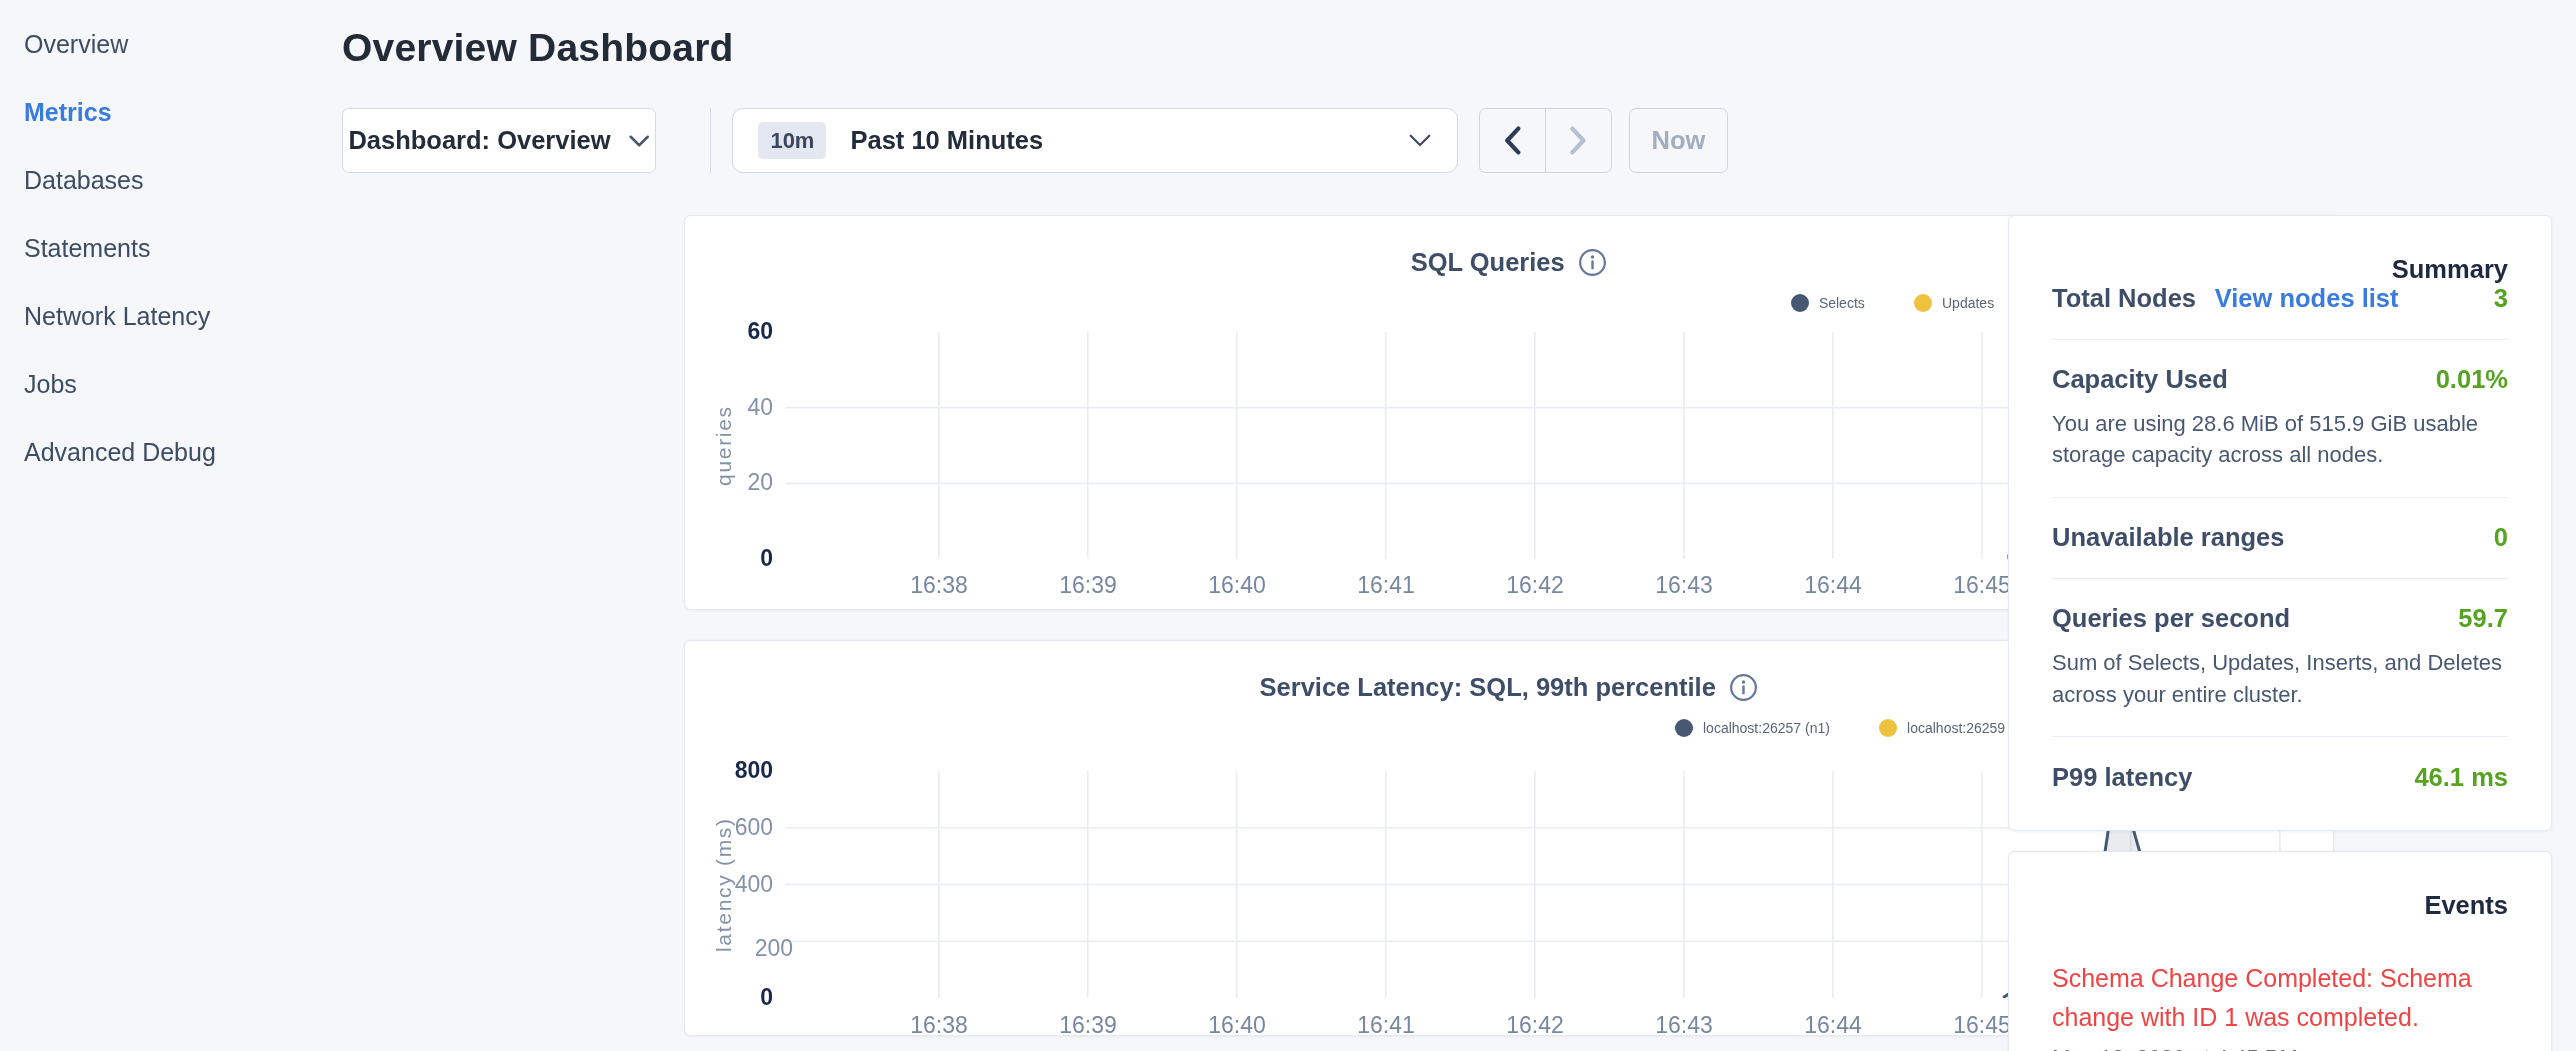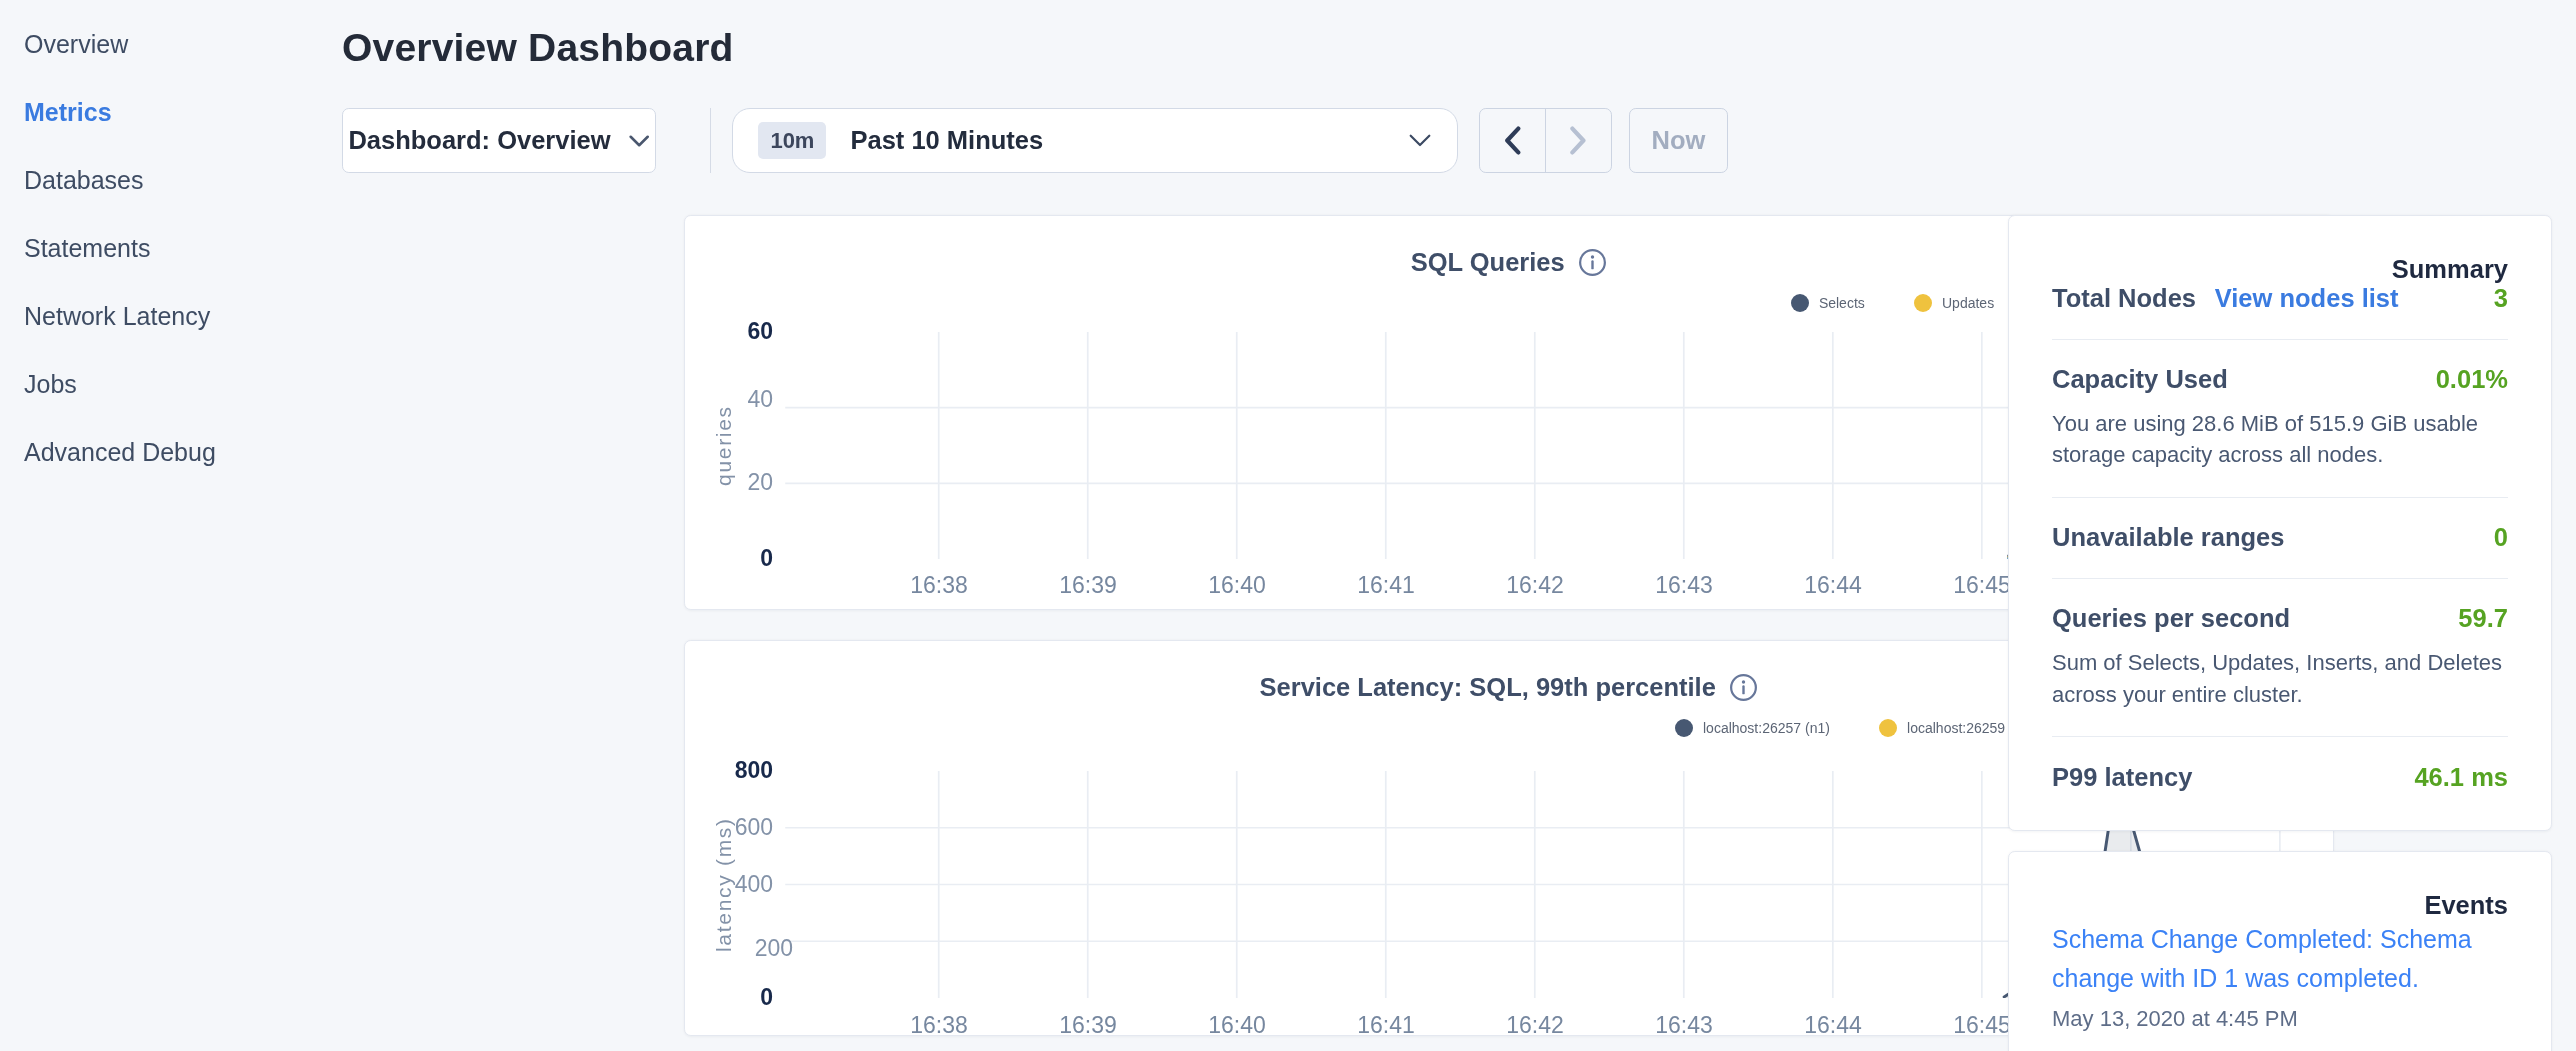--- a/index.html
+++ b/index.html
@@ -17,21 +17,21 @@
   .main { position:absolute; left:342px; top:0; width:1650px; height:100%; }
   h1.page-title { position:absolute; top:25.5px; left:0; font-size:39px; font-weight:700; color:#242b38; letter-spacing:0.2px; }
 
   .toolbar { position:absolute; top:108px; left:0; height:65px; display:flex; align-items:stretch; }
   .btn { display:flex; align-items:center; justify-content:center; gap:18.7px;
          background:#fff; border:0.9px solid #d3dae6; border-radius:6.8px;
          font-size:25.5px; font-weight:700; color:#242c3c; cursor:pointer; }
   .dd-graph { width:245px; margin-right:43px; }
   .dd-dash  { width:314px; margin-right:54px; }
   .vdivider { width:0.9px; background:#d5dbe6; margin-right:21px; }
-  .time-picker { width:726px; margin-right:21px; background:#fff; border:0.9px solid #d3dae6; border-radius:18px;
+  .time-picker { width:726px; margin-right:21px; background:#fff; border:0.9px solid #d3dae6; border-radius:11px;
                  display:flex; align-items:center; padding:0 25.5px; cursor:pointer; }
   .time-badge { background:#e2e7f1; color:#3c465c; font-size:22px; font-weight:700;
                 border-radius:5.1px; padding:5.1px 12px; margin-right:24px; }
   .time-label { font-size:25.5px; font-weight:700; color:#232c3d; }
   .time-chevron { margin-left:auto; }
   .nav-group { width:133px; margin-right:17px; display:flex; border:0.9px solid #ccd4e2; border-radius:6.8px; overflow:hidden; }
   .nav-half { flex:1; display:flex; align-items:center; justify-content:center; cursor:pointer; }
   .nav-half + .nav-half { border-left:0.9px solid #ccd4e2; }
   .now-btn { width:99px; border:0.9px solid #ccd4e2; border-radius:6.8px; background:transparent;
              display:flex; align-items:center; justify-content:center;
@@ -68,21 +68,21 @@
   
   .panel-title { text-align:right; font-size:25.5px; font-weight:700; color:#1f2940; padding-top:39px; }
   .srow { margin-top:0; }
   .srow-top { display:flex; align-items:baseline; }
   .srow-label { font-size:25.5px; font-weight:700; color:#3f4e68; }
   .srow-link { font-size:25.5px; font-weight:700; color:#3a7be0; margin-left:18.7px; text-decoration:none; cursor:pointer; }
   .srow-value { margin-left:auto; font-size:25.5px; font-weight:700; color:#56a322; }
   .srow-note { margin-top:13.6px; font-size:22px; line-height:1.45; color:#495872; }
   .sep { border:none; border-top:0.9px solid #e8ecf2; margin:25.5px 0; }
   #summary-card .srow:first-of-type { margin-top:54px; }
-  .event-text { font-size:25px; line-height:1.55; color:#3b82f6; }
+  .event-text { margin-top:39px; font-size:25px; line-height:1.55; color:#ef4444; }
   .event-time { margin-top:8.5px; font-size:22px; color:#5e6d88; }
 
   svg { display:block; }
 </style>
 </head>
 <body>
 
 <div class="page">
 
   <nav class="sidebar">
@@ -185,21 +185,21 @@
             <path d="M 1439.0 263.4 L 1503.8 263.0 L 1544.1 259.0 L 1568.7 249.2 L 1581.0 222.5 L 1605.5 22.3 L 1635.3 113.5 L 1666.8 120.1 L 1696.6 102.3 L 1736.9 75.7 L 1736.9 267 L 1439.0 267 Z" fill="rgba(71,88,114,0.12)" stroke="none"></path>
             <polyline points="1439.0,263.4 1503.8,263.0 1544.1,259.0 1568.7,249.2 1581.0,222.5 1605.5,22.3 1635.3,113.5 1666.8,120.1 1696.6,102.3 1736.9,75.7" fill="none" stroke="#475872" stroke-width="3.5" stroke-linejoin="round" stroke-linecap="round"></polyline>
             <path d="M 1456.5 266.1 L 1486.3 251.4 L 1512.6 231.4 L 1544.1 251.4 L 1577.4 266.1 L 1605.5 173.6 L 1638.8 175.8 L 1666.8 180.2 L 1696.6 169.1 L 1736.9 173.6 L 1736.9 267 L 1456.5 267 Z" fill="rgba(224,95,91,0.10)" stroke="none"></path>
             <polyline points="1456.5,266.1 1486.3,251.4 1512.6,231.4 1544.1,251.4 1577.4,266.1 1605.5,173.6 1638.8,175.8 1666.8,180.2 1696.6,169.1 1736.9,173.6" fill="none" stroke="#e05f5b" stroke-width="3.5" stroke-linejoin="round" stroke-linecap="round"></polyline>
             <polyline points="1439.0,265.2 1582.7,265.2 1644.1,263.0 1687.9,264.8 1736.9,264.3" fill="none" stroke="#efc23e" stroke-width="3.5" stroke-linejoin="round" stroke-linecap="round"></polyline>
             <polyline points="1439.0,266.1 1736.9,265.7" fill="none" stroke="#579ad0" stroke-width="3.5" stroke-linejoin="round" stroke-linecap="round"></polyline>
           </svg>
         </div>
     <div class="y-tick tick-strong" style="top: 330px;">0</div>
         <div class="y-tick" style="top: 254px;">20</div>
-        <div class="y-tick" style="top: 171px;">40</div>
+        <div class="y-tick" style="top: 179px;">40</div>
         <div class="y-tick tick-strong" style="top: 103px;">60</div>
         <div class="x-tick" style="left: 203px; top: 356px;">16:38</div>
         <div class="x-tick" style="left: 352px; top: 356px;">16:39</div>
         <div class="x-tick" style="left: 501px; top: 356px;">16:40</div>
         <div class="x-tick" style="left: 650px; top: 356px;">16:41</div>
         <div class="x-tick" style="left: 799px; top: 356px;">16:42</div>
         <div class="x-tick" style="left: 948px; top: 356px;">16:43</div>
         <div class="x-tick" style="left: 1097px; top: 356px;">16:44</div>
         <div class="x-tick" style="left: 1246px; top: 356px;">16:45</div>
         <div class="x-tick" style="left: 1395px; top: 356px;">16:46</div>

